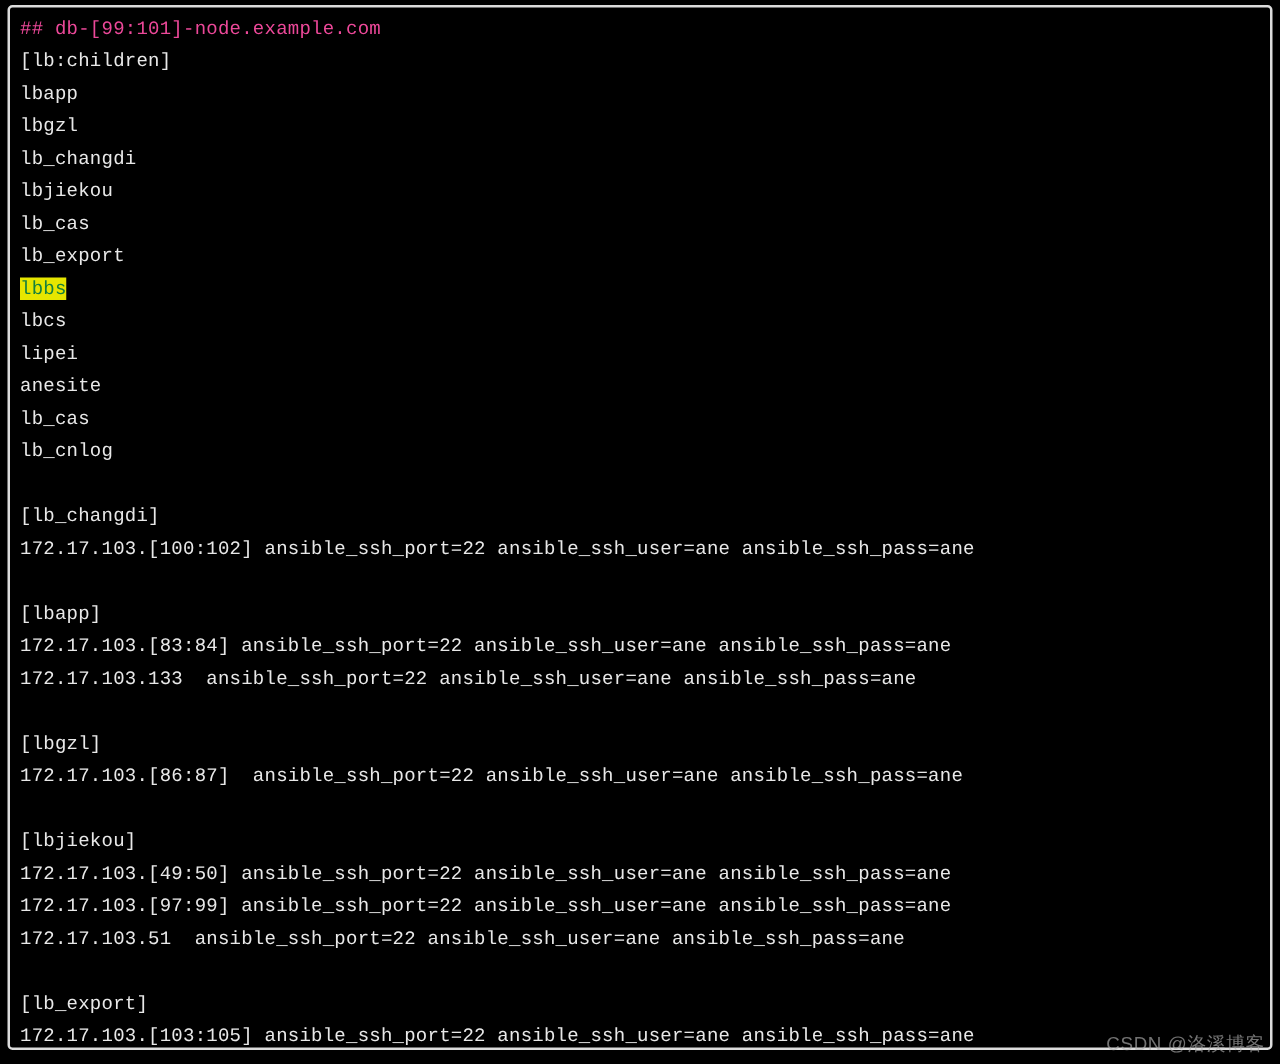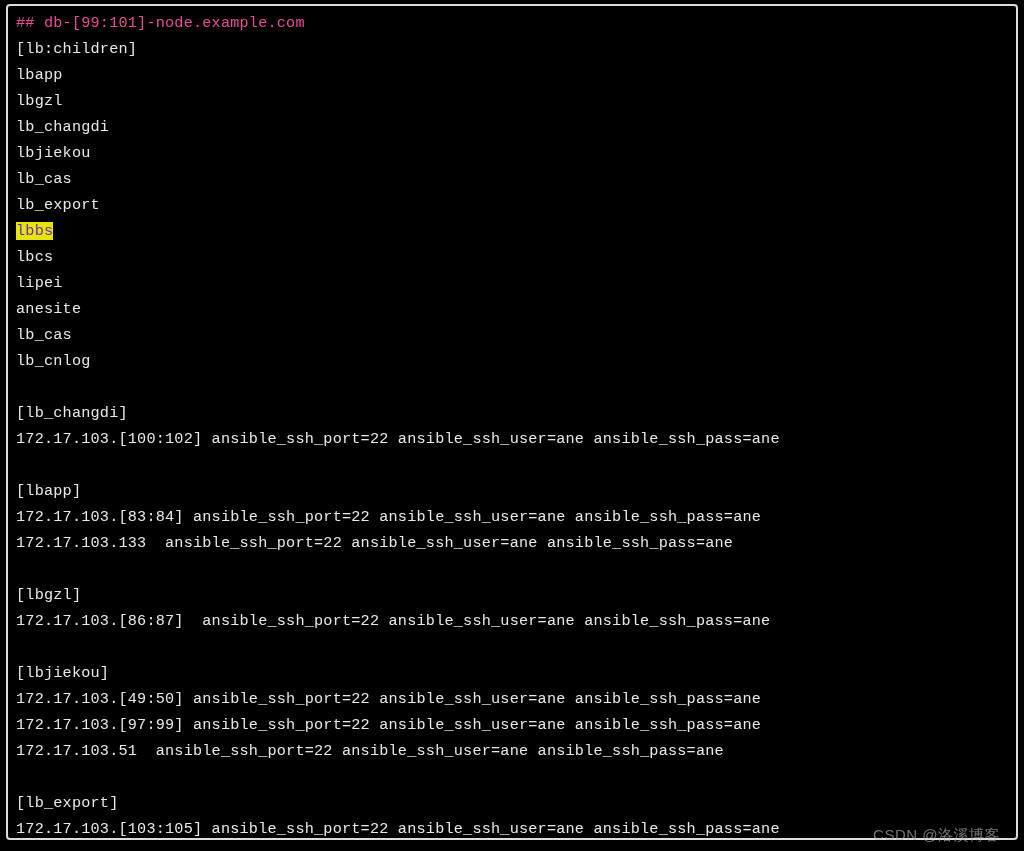--- a/index.html
+++ b/index.html
@@ -25,25 +25,25 @@
   }
   .term {
     color: #e8e8e8;
     font-size: 15.2px;
     line-height: 26px;
     white-space: pre;
     font-weight: 400;
     letter-spacing: 0.2px;
   }
   .comment { color: #ec4899; }
-  .hl { background: #e6e600; color: #6d28d9; }
+  .hl { background: #e6e600; color: #15803d; }
   .blank { height: 26px; }
   .watermark {
     position: absolute;
-    right: 24px;
+    right: 12px;
     bottom: 6px;
     color: #b0b0b0;
     font-family: "Microsoft YaHei", Arial, sans-serif;
     font-size: 15px;
     letter-spacing: 0.5px;
     opacity: 0.65;
   }
 </style>
 </head>
 <body>

